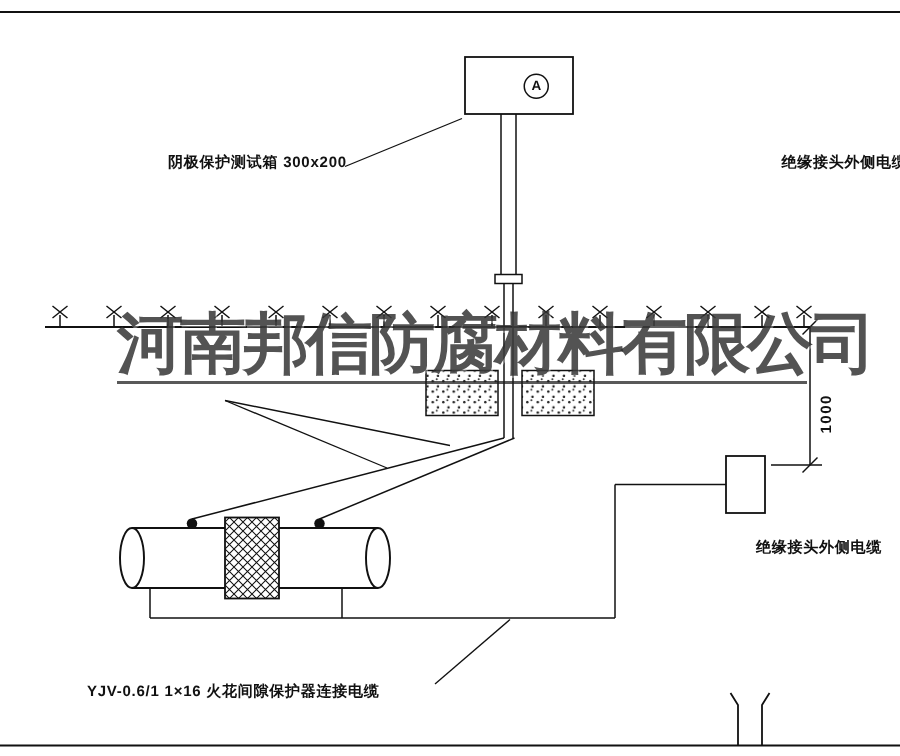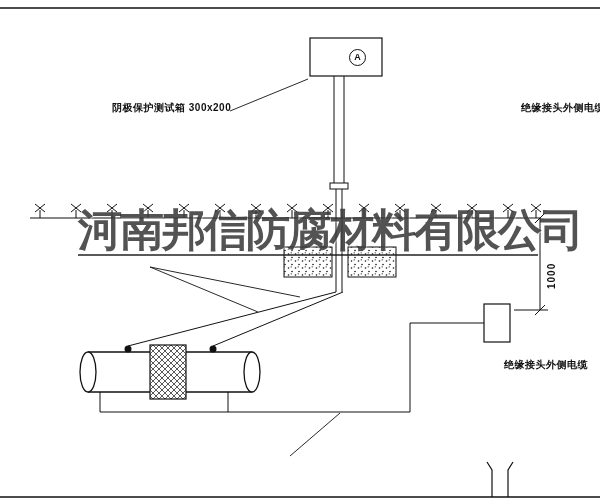--- a/index.html
+++ b/index.html
@@ -151,18 +151,19 @@
 
   <div class="watermark">河南邦信防腐材料有限公司</div>
 
   <div class="lbl" style="left:112px;top:101px;">阴极保护测试箱 300x200</div>
 
   <div class="lbl" style="left:521px;top:101px;">绝缘接头外侧电缆</div>
 
 
   <div class="lbl" style="left:504px;top:358px;">绝缘接头外侧电缆</div>
 
+  <div class="lbl" style="left:58px;top:454px;">YJV-0.6/1 1×16  火花间隙保护器连接电缆</div>
 
   <div class="dim-label">1000</div>
 
   <div class="meter">A</div>
 
 </div>
 
 </body></html>

